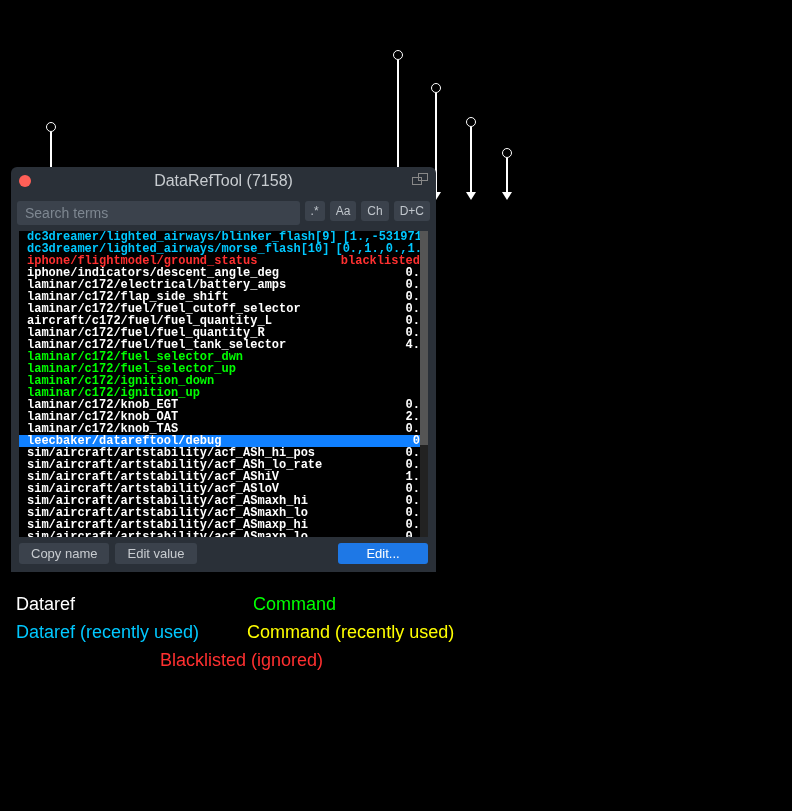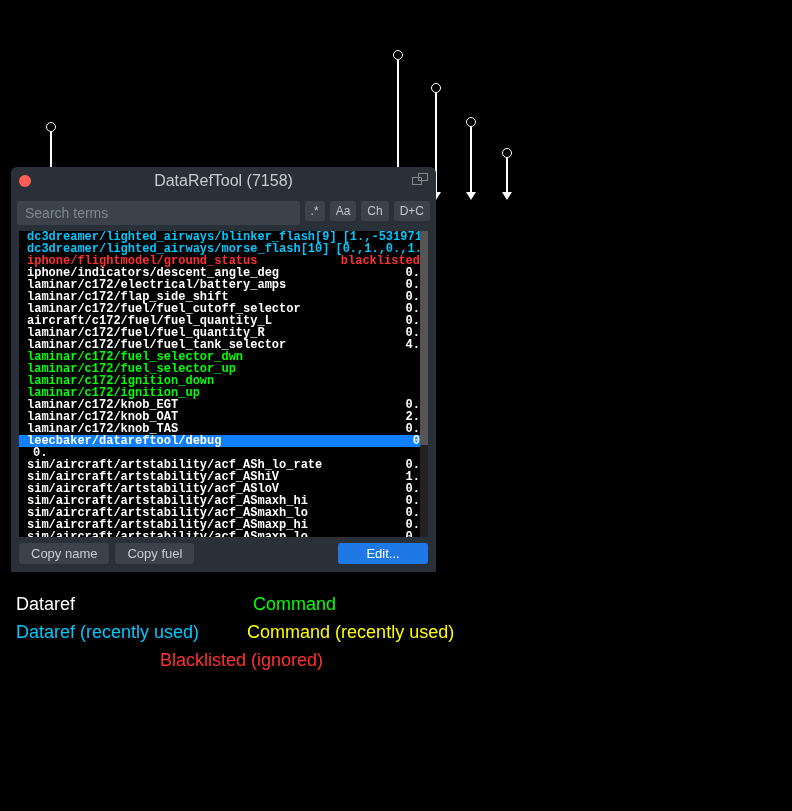--- a/index.html
+++ b/index.html
@@ -297,20 +297,21 @@
         </div>
         <div class="row white">
           <span>laminar/c172/knob_TAS</span>
           <span class="val">0.</span>
         </div>
         <div class="row sel">
           <span>leecbaker/datareftool/debug</span>
           <span class="val">0</span>
         </div>
         <div class="row white">
+          <span>sim/aircraft/artstability/acf_ASh_hi_pos</span>
           <span class="val">0.</span>
         </div>
         <div class="row white">
           <span>sim/aircraft/artstability/acf_ASh_lo_rate</span>
           <span class="val">0.</span>
         </div>
         <div class="row white">
           <span>sim/aircraft/artstability/acf_AShiV</span>
           <span class="val">1.</span>
         </div>
@@ -335,21 +336,21 @@
           <span class="val">0.</span>
         </div>
       </div>
     <div class="scrollbar">
       <div class="thumb"></div>
     </div>
   </div>
 
   <div class="bottombar">
     <button class="bbtn">Copy name</button>
-    <button class="bbtn">Copy fuel</button>
+    <button class="bbtn">Edit value</button>
     <button class="bbtn edit">Edit...</button>
   </div>
 </div>
 
 <div class="legend">
   <div class="row2">
     <span class="lwhite">Dataref</span>
     <span class="lgreen" style="margin-left:130px">Command</span>
   </div>
   <div class="row2">

